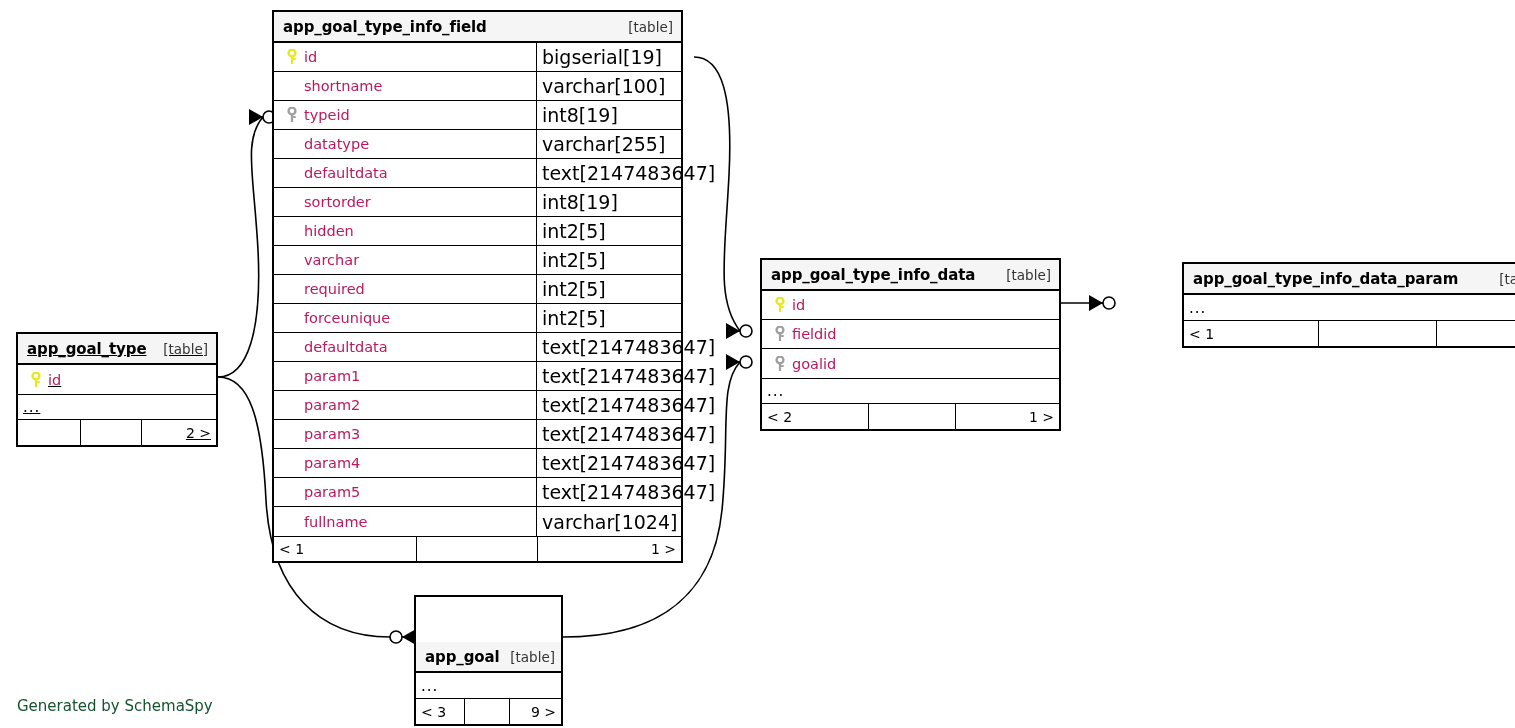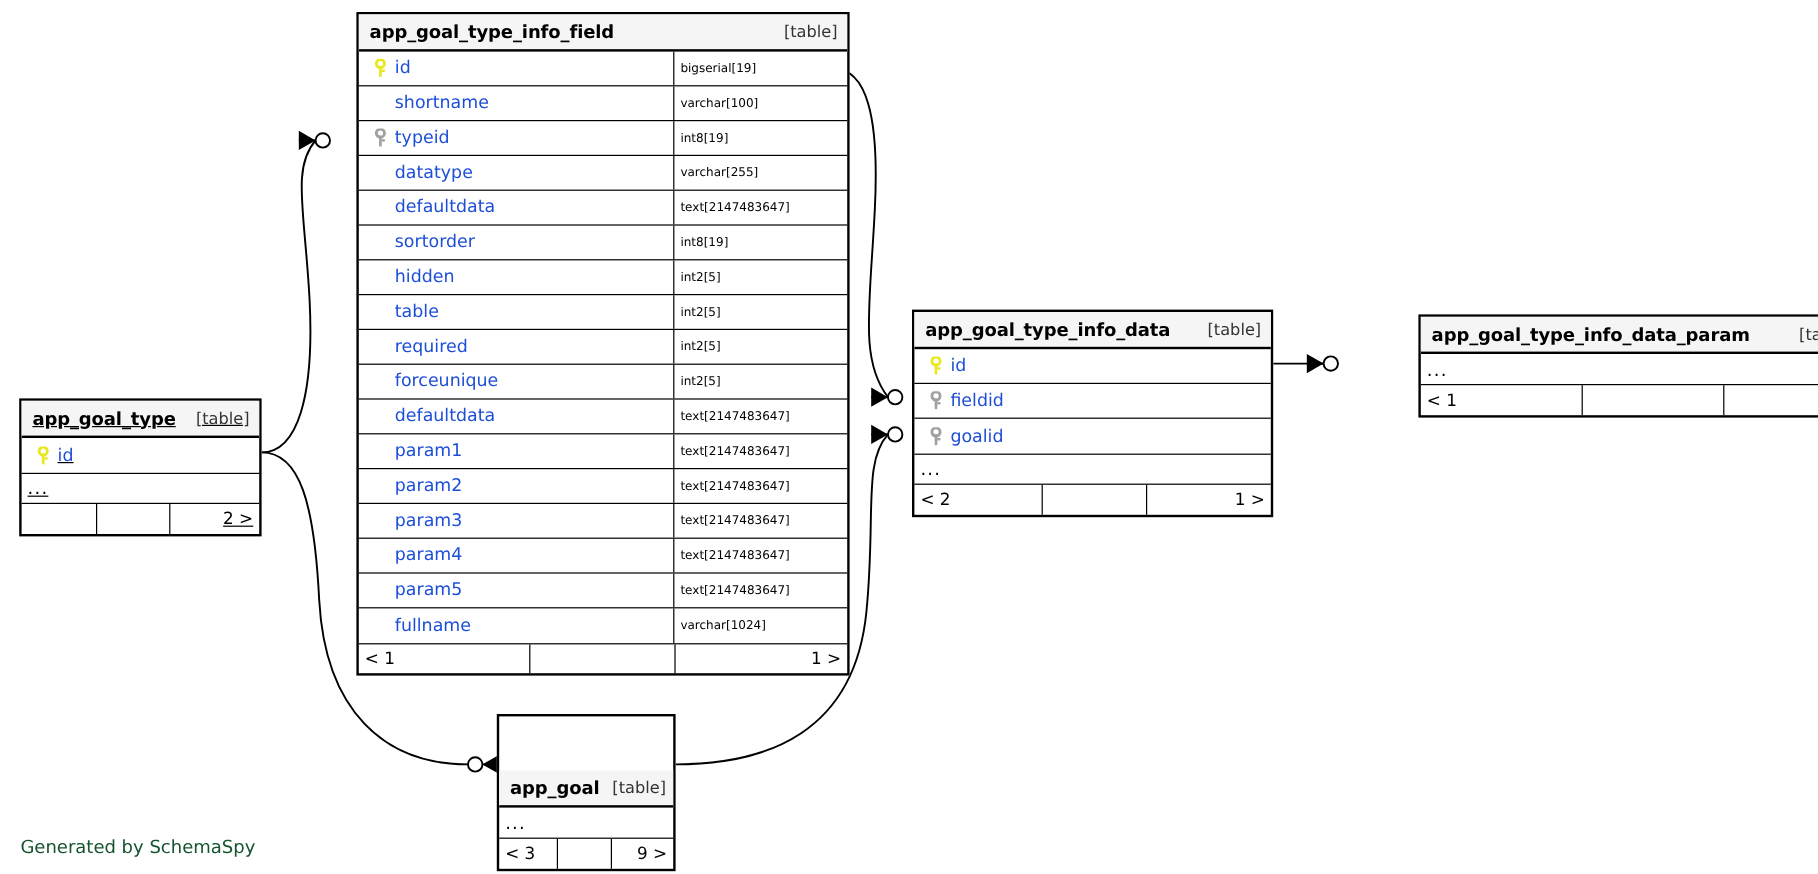--- a/index.html
+++ b/index.html
@@ -73,31 +73,31 @@
   }
   .tbl-row:last-child { border-bottom: none; }
 
   .col-name {
     display: flex;
     align-items: center;
     flex: 1 1 auto;
     min-width: 0;
     padding-left: 6px;
     font-size: 14.5px;
-    color: #1d4ed8;
+    color: #be185d;
     box-sizing: border-box;
   }
   .col-type {
     display: flex;
     align-items: center;
     width: 146px;
     flex: 0 0 146px;
     border-left: 1px solid #000000;
     padding-left: 5px;
-    font-size: 10px;
+    font-size: 19px;
     color: #000000;
     box-sizing: border-box;
   }
 
   .keyslot {
     width: 24px;
     flex: 0 0 24px;
     display: flex;
     align-items: center;
     justify-content: center;
@@ -130,21 +130,21 @@
     color: #000000;
     box-sizing: border-box;
     overflow: hidden;
     white-space: nowrap;
   }
   .foot-left  { justify-content: flex-start; padding-left: 5px; }
   .foot-mid   { justify-content: center; border-left: 1px solid #000000; border-right: 1px solid #000000; }
   .foot-right { justify-content: flex-end; padding-right: 5px; }
 
   
-  #node-app_goal_type_info_field { left: 297px; top: 10px; width: 411px; }
+  #node-app_goal_type_info_field { left: 272px; top: 10px; width: 411px; }
   #node-app_goal_type_info_field .col-type { width: 145px; flex: 0 0 145px; }
   #node-app_goal_type_info_field .foot-left  { flex: 0 0 142px; }
   #node-app_goal_type_info_field .foot-mid   { flex: 0 0 122px; }
   #node-app_goal_type_info_field .foot-right { flex: 1 1 auto; }
 
   #node-app_goal_type { left: 16px; top: 332px; width: 202px; text-decoration: underline; }
   #node-app_goal_type .foot-left  { flex: 0 0 62px; }
   #node-app_goal_type .foot-mid   { flex: 0 0 62px; }
   #node-app_goal_type .foot-right { flex: 1 1 auto; }
 
@@ -273,21 +273,21 @@
         <span class="col-name">
           <span class="keyslot"></span>
           <span>hidden</span>
         </span>
         <span class="col-type">int2[5]</span>
       </div>
 
       <div class="tbl-row">
         <span class="col-name">
           <span class="keyslot"></span>
-          <span>table</span>
+          <span>varchar</span>
         </span>
         <span class="col-type">int2[5]</span>
       </div>
 
       <div class="tbl-row">
         <span class="col-name">
           <span class="keyslot"></span>
           <span>required</span>
         </span>
         <span class="col-type">int2[5]</span>

